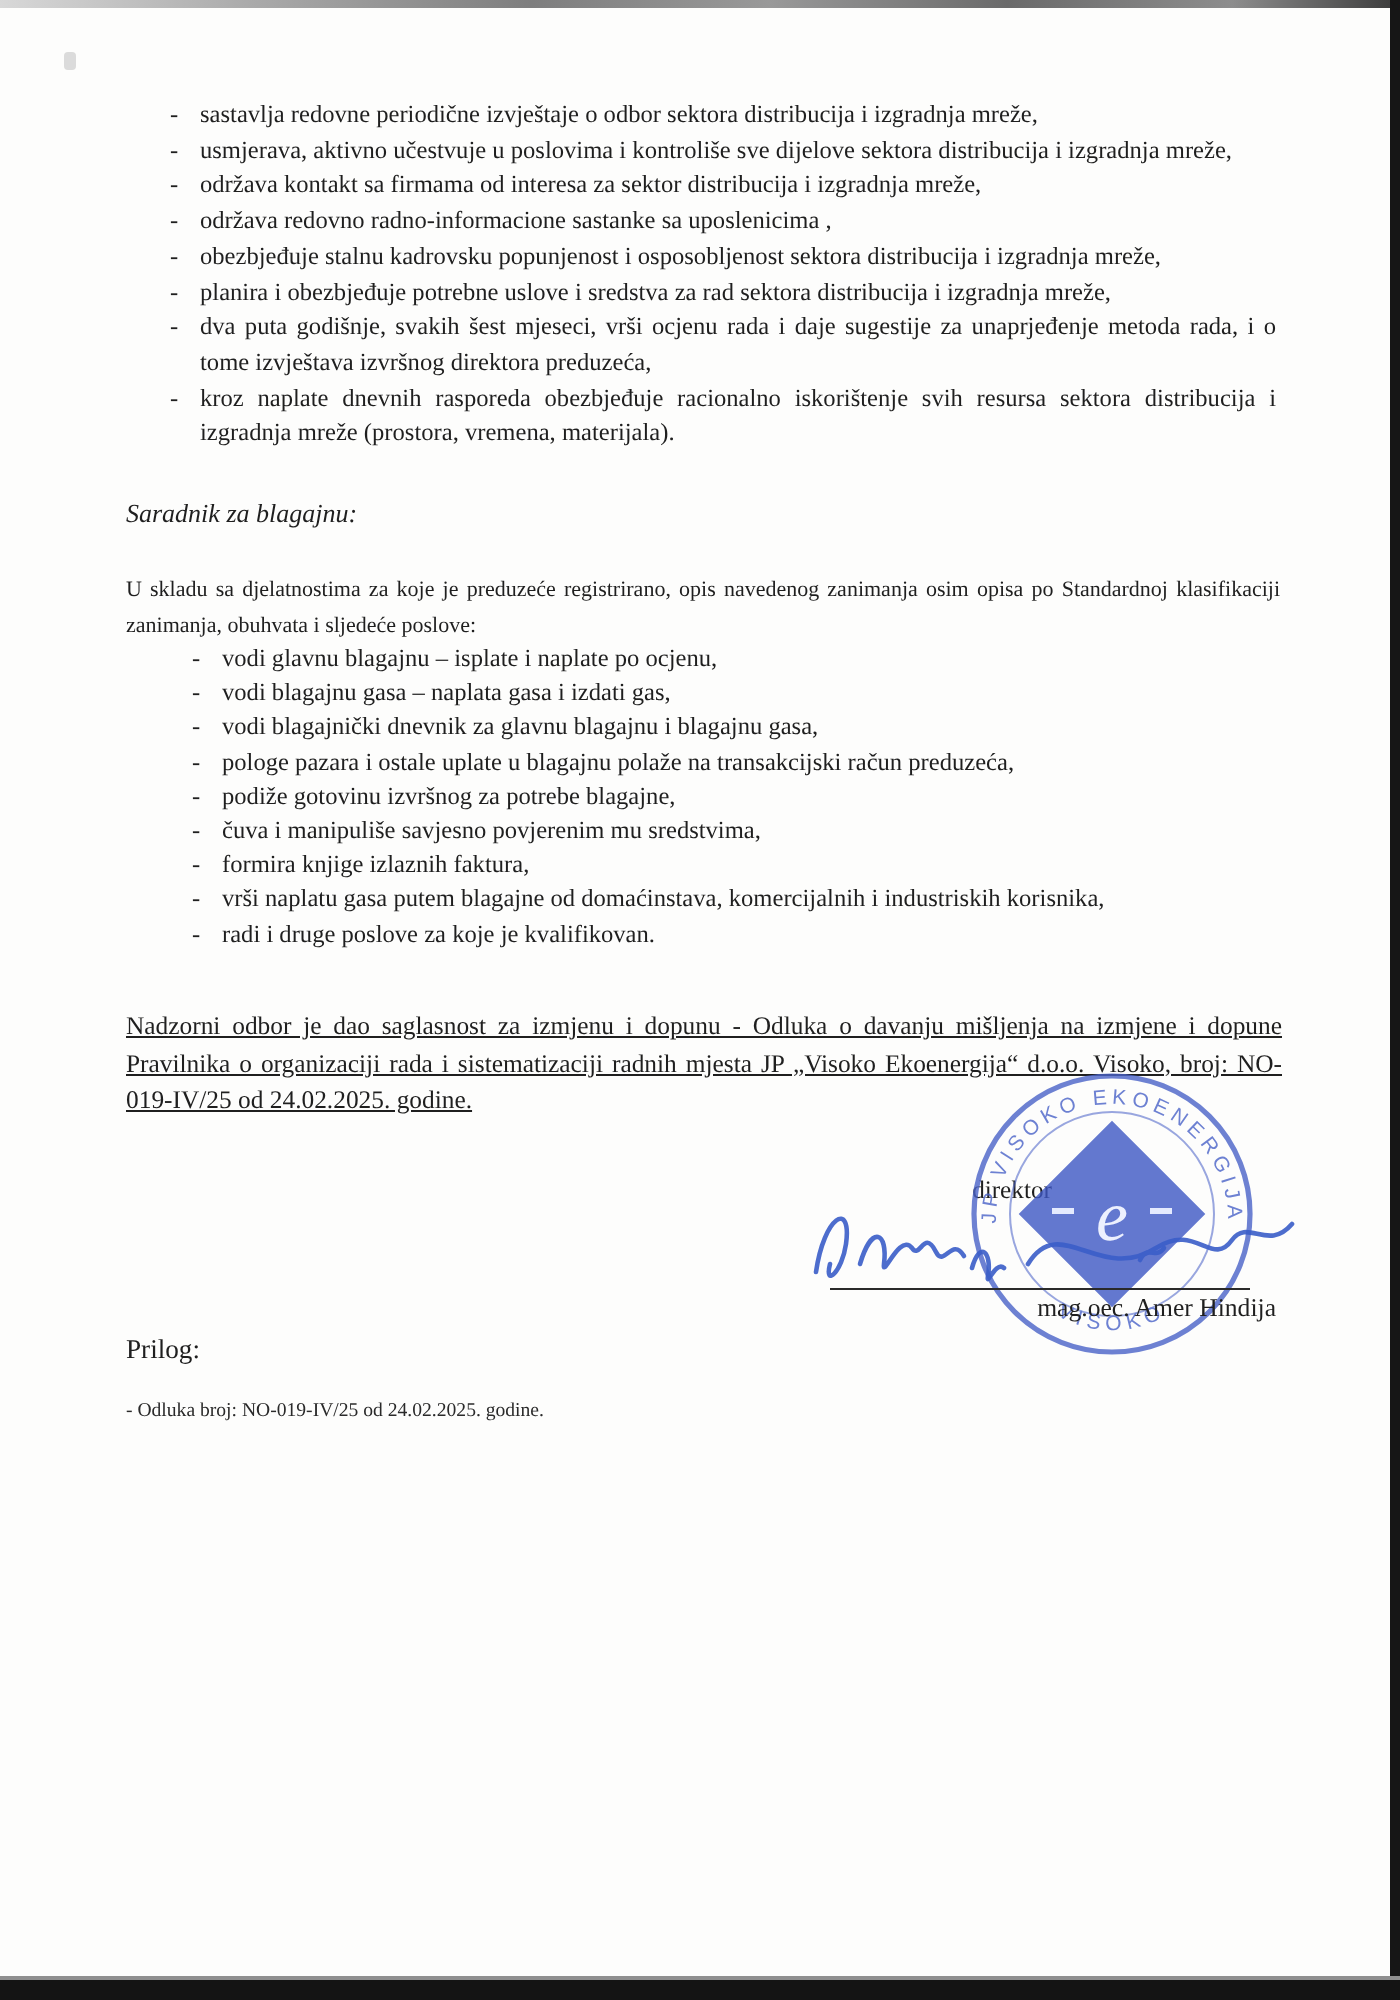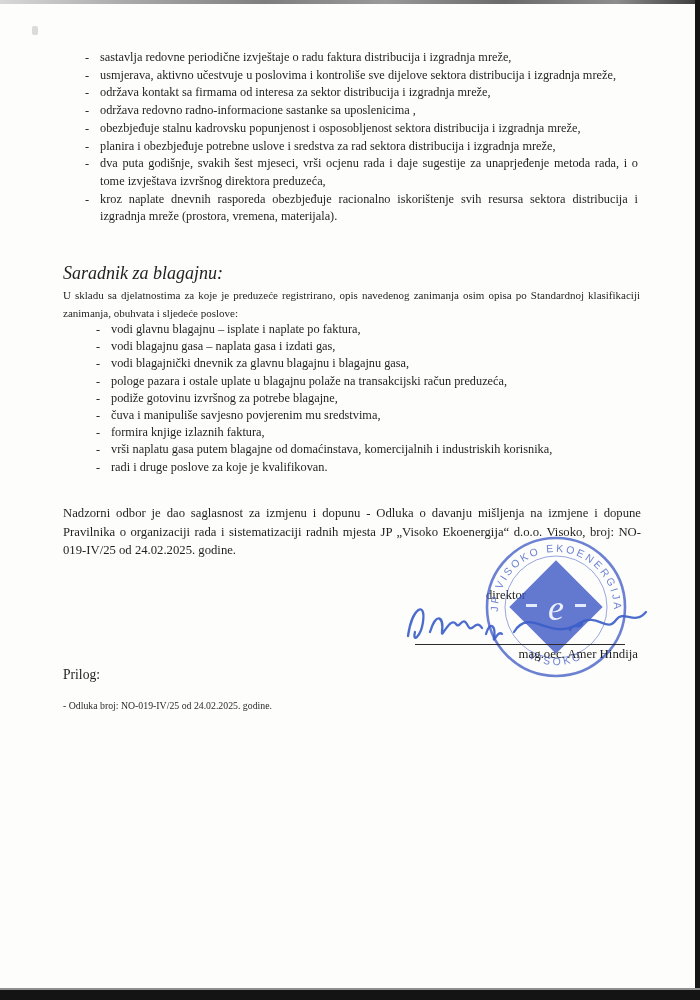--- a/index.html
+++ b/index.html
@@ -16,23 +16,23 @@
   .speck{position:absolute;left:32px;top:26px;width:6px;height:9px;background:#b9b9b9;opacity:.5;border-radius:2px;}
 
   ul.duties{list-style:none;margin:0;padding:0;position:absolute;}
   ul.duties li{display:flex;}
   ul.duties .bullet{width:15px;flex:0 0 15px;text-align:left;}
   ul.duties .txt{flex:1;text-align:justify;}
 
   .list-1{top:49px;left:85px;width:553px;font-size:12.3px;line-height:17.7px;}
   .list-2{top:321px;left:96px;width:470px;font-size:12.3px;line-height:17.2px;}
 
-  .cashier-heading{position:absolute;top:263px;left:63px;font-style:italic;font-size:18px;}
+  .cashier-heading{position:absolute;top:249px;left:63px;font-style:italic;font-size:13px;}
   .intro{position:absolute;top:286px;left:63px;width:577px;font-size:11px;line-height:18px;text-align:justify;}
-  .approval{position:absolute;top:504px;left:63px;width:578px;font-size:12.7px;line-height:18.6px;text-align:justify;}
+  .approval{position:absolute;top:504px;left:63px;width:578px;font-size:12.7px;line-height:18.6px;text-align:justify;text-decoration:underline;}
 
   .sig-company{position:absolute;top:570px;left:370px;width:272px;text-align:center;font-size:12.9px;}
   .sig-role{position:absolute;top:588px;left:370px;width:272px;text-align:center;font-size:12.6px;}
   .sig-rule{position:absolute;top:644px;left:415px;width:210px;height:1.4px;background:#2a2a2a;}
   .sig-name{position:absolute;top:647px;left:378px;width:260px;text-align:right;font-size:12.8px;}
 
   .stamp{position:absolute;left:481px;top:532px;width:150px;height:150px;opacity:.8;}
   .signature-svg{position:absolute;left:402px;top:586px;width:250px;height:72px;opacity:.9;}
 
   .prilog{position:absolute;top:667px;left:63px;font-size:13.6px;text-align:center;}
@@ -43,21 +43,21 @@
 
 <div class="page">
   <div class="edge-top"></div>
   <div class="edge-right"></div>
   <div class="edge-bottom"></div>
   <div class="speck"></div>
 
   <ul class="duties list-1">
     <li>
         <span class="bullet">-</span>
-        <span class="txt">sastavlja redovne periodične izvještaje o radu faktura distribucija i izgradnja mreže,</span>
+        <span class="txt">sastavlja redovne periodične izvještaje o odbor sektora distribucija i izgradnja mreže,</span>
       </li>
     <li>
         <span class="bullet">-</span>
         <span class="txt">usmjerava, aktivno učestvuje u poslovima i kontroliše sve dijelove sektora distribucija i izgradnja mreže,</span>
       </li>
     <li>
         <span class="bullet">-</span>
         <span class="txt">održava kontakt sa firmama od interesa za sektor distribucija i izgradnja mreže,</span>
       </li>
     <li>
@@ -82,21 +82,21 @@
       </li>
   </ul>
 
   <div class="cashier-heading">Saradnik za blagajnu:</div>
 
   <div class="intro">U skladu sa djelatnostima za koje je preduzeće registrirano, opis navedenog zanimanja osim opisa po Standardnoj klasifikaciji zanimanja, obuhvata i sljedeće poslove:</div>
 
   <ul class="duties list-2">
     <li>
         <span class="bullet">-</span>
-        <span class="txt">vodi glavnu blagajnu – isplate i naplate po faktura,</span>
+        <span class="txt">vodi glavnu blagajnu – isplate i naplate po ocjenu,</span>
       </li>
     <li>
         <span class="bullet">-</span>
         <span class="txt">vodi blagajnu gasa – naplata gasa i izdati gas,</span>
       </li>
     <li>
         <span class="bullet">-</span>
         <span class="txt">vodi blagajnički dnevnik za glavnu blagajnu i blagajnu gasa,</span>
       </li>
     <li>

